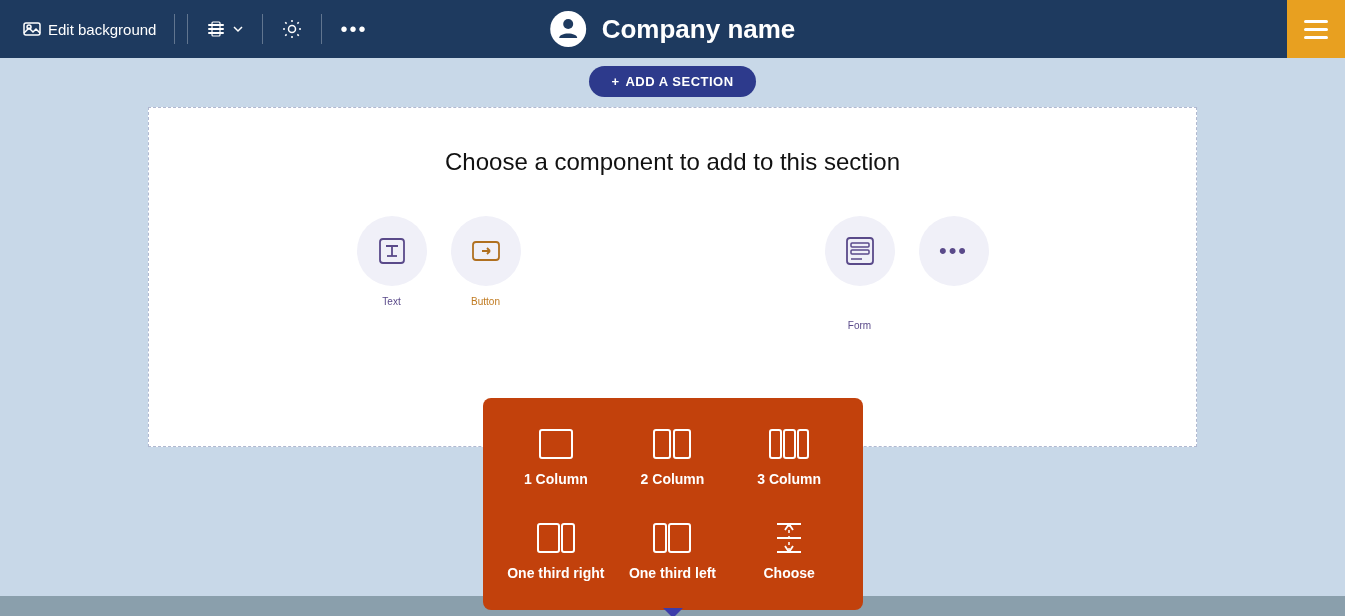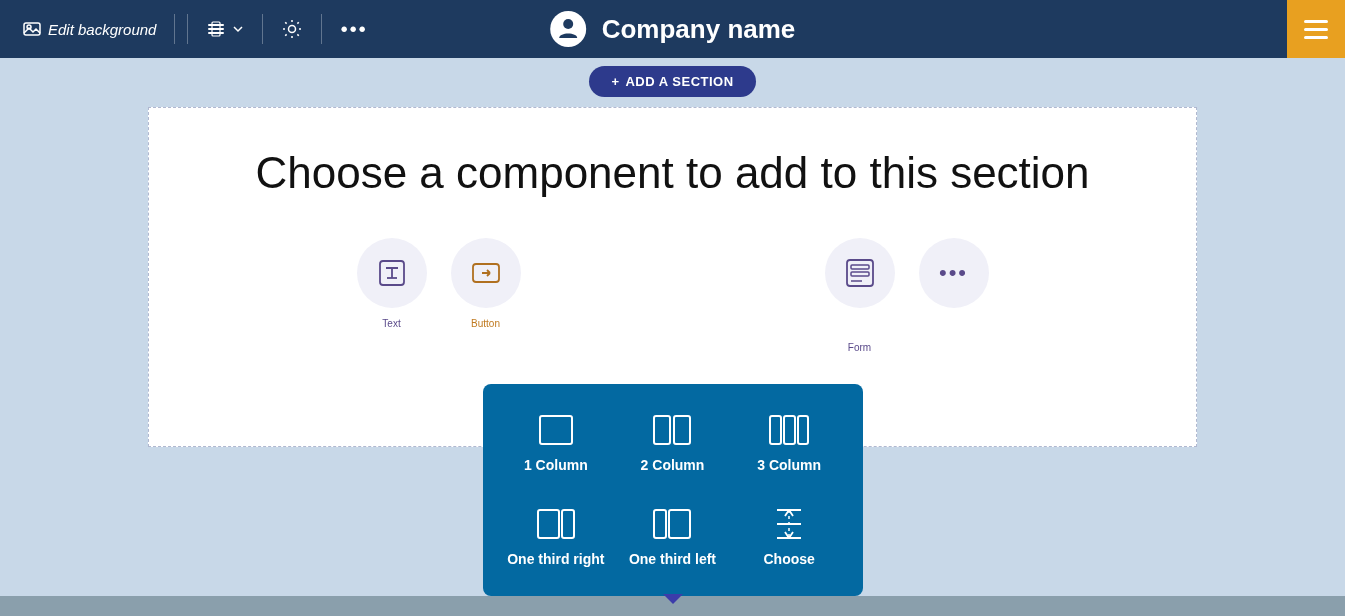--- a/index.html
+++ b/index.html
@@ -54,21 +54,20 @@
       background: transparent;
       border: none;
       color: white;
       cursor: pointer;
       padding: 6px 10px;
       border-radius: 4px;
       font-size: 15px;
       display: flex;
       align-items: center;
       gap: 6px;
-      font-style: italic;
     }
     .nav-divider {
       width: 1px;
       height: 30px;
       background: rgba(255,255,255,0.3);
       margin: 0 4px;
     }
     .hamburger-btn {
       margin-left: auto;
       background: #e8a020;
@@ -122,21 +121,21 @@
       margin: 10px 148px;
       border: 1.5px dashed #b0b8d0;
       min-height: 340px;
       position: relative;
       display: flex;
       flex-direction: column;
       align-items: center;
       padding: 40px 20px 30px;
     }
     .section-title {
-      font-size: 44px;
+      font-size: 24px;
       color: #111;
       font-weight: 400;
       text-align: center;
       margin-bottom: 40px;
     }
 
     
     .component-row {
       display: flex;
       align-items: flex-start;
@@ -162,26 +161,26 @@
     }
     .component-label {
       font-size: 10px;
       color: #5a4a8a;
       text-align: center;
     }
     .component-label.button-label { color: #c07a20; }
 
     
     .dropdown-panel {
-      background: #0369a1;
+      background: #c2410c;
       border-radius: 8px;
       padding: 20px;
       width: 380px;
       position: absolute;
-      top: 276px;
+      top: 290px;
       left: 50%;
       transform: translateX(-50%);
       z-index: 200;
     }
     .dropdown-panel::after {
       content: '';
       position: absolute;
       bottom: -18px;
       left: 50%;
       transform: translateX(-50%);

